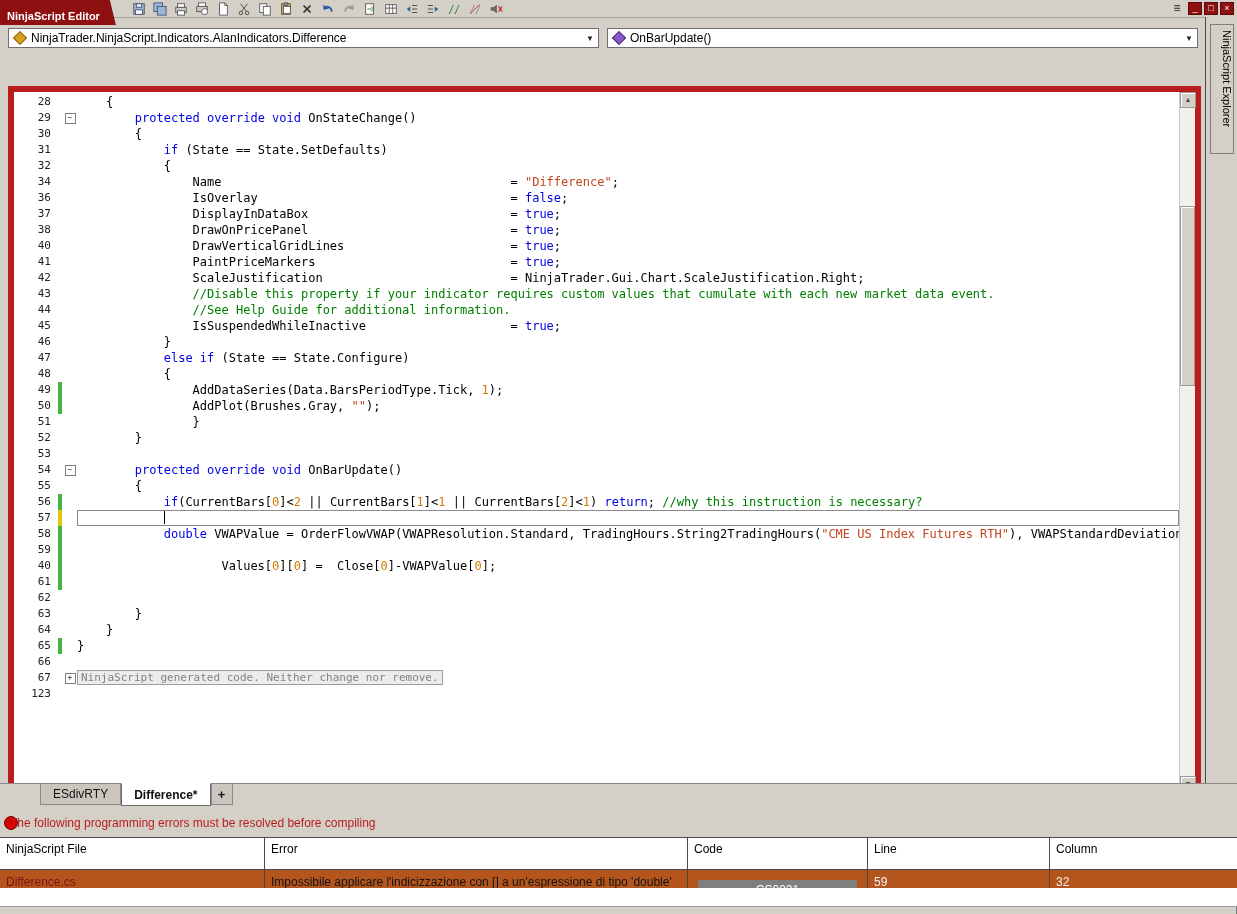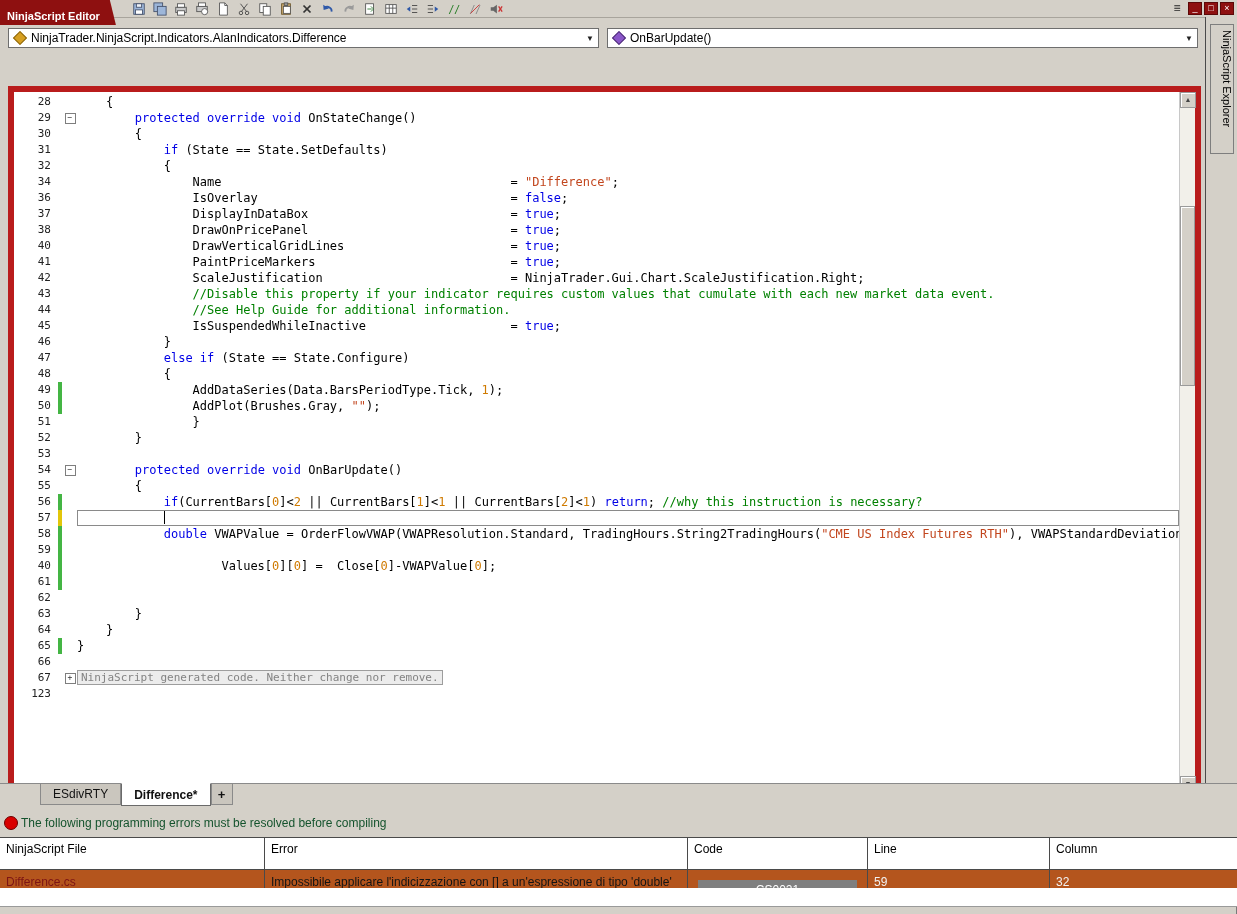--- a/index.html
+++ b/index.html
@@ -63,21 +63,21 @@
 
   
   #tabbar{position:absolute;left:0;top:783px;width:1237px;height:26px;background:#d4d0c8;border-top:1px solid #8a8a8a;display:flex;align-items:flex-start;padding-left:40px;box-sizing:border-box;}
   .tab{height:21px;line-height:21px;padding:0 12px;font-size:12px;background:#cac6be;border:1px solid #8a8a8a;border-top:none;color:#111;}
   .tab.active{background:#fff;font-weight:bold;height:23px;line-height:22px;margin-top:-1px;border:1px solid #6a6a6a;border-top:1px solid #fff;position:relative;z-index:2;}
   .tab.add{width:22px;padding:0;text-align:center;font-weight:bold;font-size:13px;}
 
   
   #errorbar{position:absolute;left:0;top:809px;width:1237px;height:28px;background:#d4d0c8;}
   #errdot{position:absolute;left:4px;top:7px;width:14px;height:14px;border-radius:50%;background:#d90000;border:1px solid #6d0000;box-sizing:border-box;}
-  #errmsg{position:absolute;left:21px;top:0;line-height:28px;font-size:12px;color:#14532d;}
+  #errmsg{position:absolute;left:10px;top:0;line-height:28px;font-size:12px;color:#b91c1c;}
 
   
   #errtable{position:absolute;left:0;top:837px;width:1237px;}
   .erow{display:flex;box-sizing:border-box;}
   .ehead{height:33px;background:#fff;border-top:1px solid #4a4a4a;border-bottom:1px solid #4a4a4a;}
   .ehead .ecell{line-height:23px;font-size:12px;color:#000;}
   .edata{height:26px;background:#b4551d;border-bottom:1px solid #4a4a4a;}
   .edata .ecell{line-height:25px;font-size:12px;}
   .ecell{box-sizing:border-box;border-right:1px solid #4a4a4a;padding-left:6px;overflow:hidden;white-space:nowrap;}
   .c0{width:265px;flex:none;}

